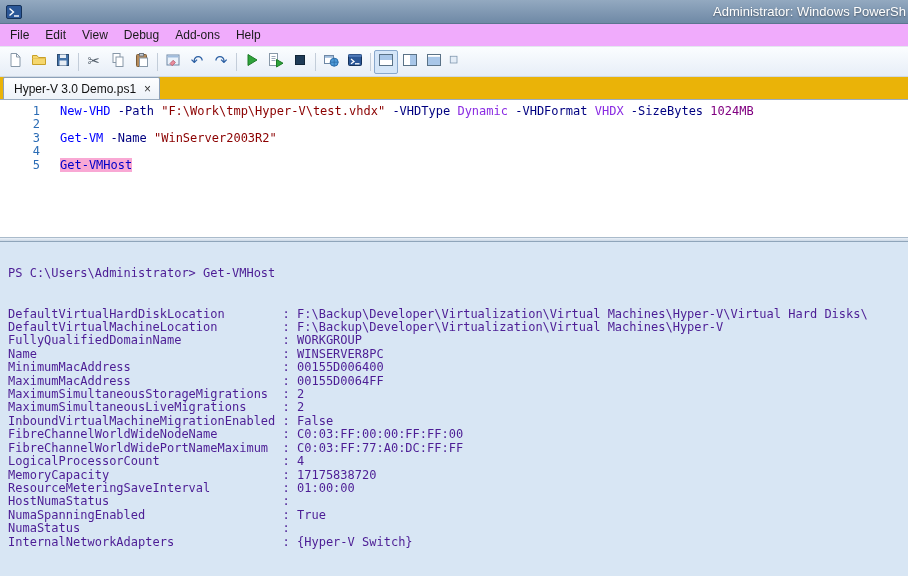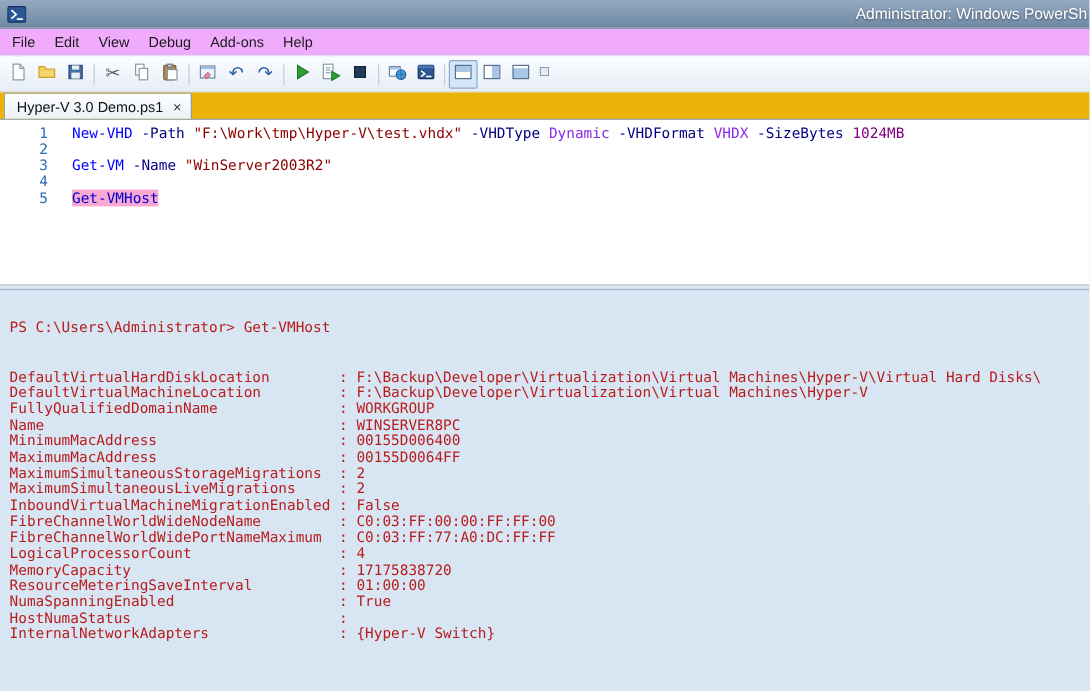--- a/index.html
+++ b/index.html
@@ -84,21 +84,21 @@
   .splitter {
     height: 5px; flex: none;
     background: linear-gradient(#EAF0F7, #CBD8E6);
     border-top: 1px solid #AABBCB; border-bottom: 1px solid #8FA5BA;
   }
 
   
   .console {
     flex: 1; background: #D8E6F4; overflow: hidden;
     font-family: "DejaVu Sans Mono", monospace; font-size: 12px; line-height: 13.4px;
-    color: #b91c1c; padding: 12px 0 0 8px;
+    color: #4c1d95; padding: 12px 0 0 8px;
   }
   .cline { white-space: pre; min-height: 13.4px; }
 </style>
 </head>
 <body>
 
 <div class="window">
 
   <div class="titlebar">
     <span class="ps-title-icon">
@@ -294,19 +294,20 @@
         <div class="cline">MinimumMacAddress                     : 00155D006400</div>
         <div class="cline">MaximumMacAddress                     : 00155D0064FF</div>
         <div class="cline">MaximumSimultaneousStorageMigrations  : 2</div>
         <div class="cline">MaximumSimultaneousLiveMigrations     : 2</div>
         <div class="cline">InboundVirtualMachineMigrationEnabled : False</div>
         <div class="cline">FibreChannelWorldWideNodeName         : C0:03:FF:00:00:FF:FF:00</div>
         <div class="cline">FibreChannelWorldWidePortNameMaximum  : C0:03:FF:77:A0:DC:FF:FF</div>
         <div class="cline">LogicalProcessorCount                 : 4</div>
         <div class="cline">MemoryCapacity                        : 17175838720</div>
         <div class="cline">ResourceMeteringSaveInterval          : 01:00:00</div>
+        <div class="cline">HostNumaStatus                        : </div>
         <div class="cline">NumaSpanningEnabled                   : True</div>
-        <div class="cline">HostNumaStatus                        : </div>
+        <div class="cline">NumaStatus                            : </div>
         <div class="cline">InternalNetworkAdapters               : {Hyper-V Switch}</div>
       </div>
   </div>
 
 </div>
 
 </body></html>

